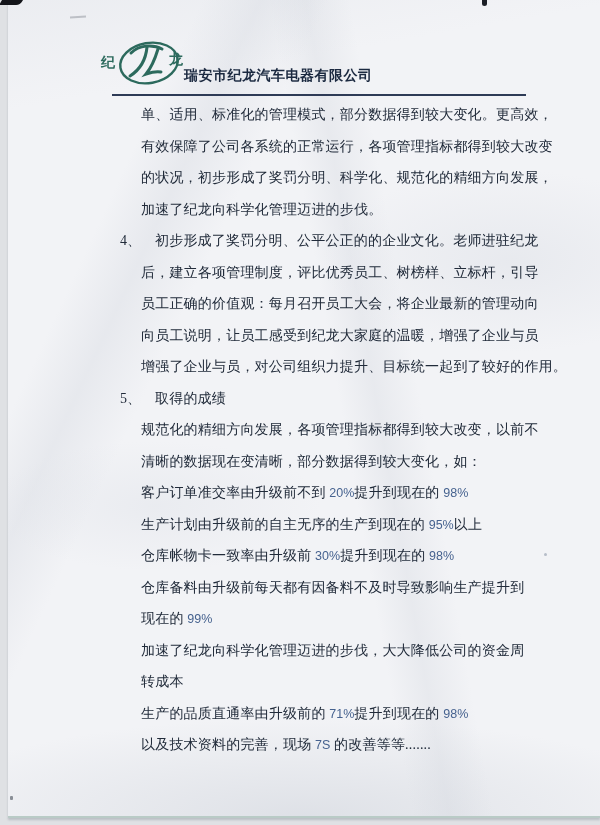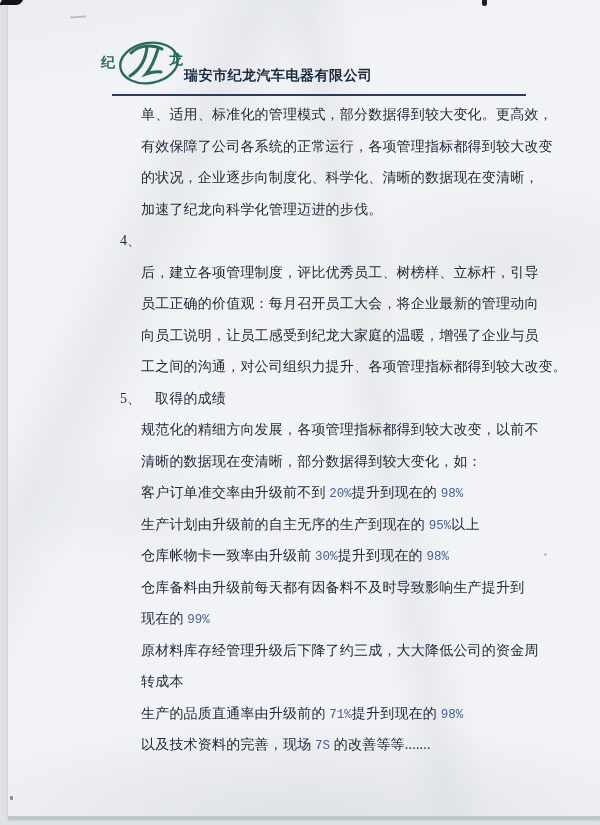--- a/index.html
+++ b/index.html
@@ -38,21 +38,21 @@
   .rule{position:absolute;left:104px;top:94px;width:414px;height:2px;background:#2e3b56;}
 
   .body-text{position:absolute;left:0;top:99px;width:600px;}
   .line{height:31.5px;line-height:31.5px;white-space:nowrap;
     font-size:14px;color:#212b3a;}
   .line .t{letter-spacing:.2px;}
   .cont{padding-left:133px;}
   .item{padding-left:147px;position:relative;}
   .num{position:absolute;left:112px;top:0;}
   .latin{
-    font-family:Liberation Mono, monospace;
+    font-family:Liberation Sans, sans-serif;
     font-size:12.5px;color:#46628f;letter-spacing:0;
   }
 </style>
 </head>
 <body>
 
 <div class="paper">
 
   <svg class="logo" viewBox="0 0 88 56" xmlns="http://www.w3.org/2000/svg">
     <text x="1" y="31" font-size="14" font-weight="bold" fill="#2c6a5d">纪</text>
@@ -67,36 +67,36 @@
     <text x="69" y="28" font-size="14" font-weight="bold" fill="#2c6a5d">龙</text>
   </svg>
 
   <div class="company-name">瑞安市纪龙汽车电器有限公司</div>
 
   <div class="rule"></div>
 
   <div class="body-text">
     <div class="line cont"><span class="t">单、适用、标准化的管理模式，部分数据得到较大变化。更高效，</span></div>
     <div class="line cont"><span class="t">有效保障了公司各系统的正常运行，各项管理指标都得到较大改变</span></div>
-    <div class="line cont"><span class="t">的状况，企业逐步向制度化、科学化、清晰的数据现在变清晰，</span></div>
+    <div class="line cont"><span class="t">的状况，初步形成了奖罚分明、科学化、规范化的精细方向发展，</span></div>
     <div class="line cont"><span class="t">加速了纪龙向科学化管理迈进的步伐。</span></div>
-    <div class="line item"><span class="num">4、</span></div>
+    <div class="line item"><span class="num">4、</span><span class="t">初步形成了奖罚分明、公平公正的的企业文化。老师进驻纪龙</span></div>
     <div class="line cont"><span class="t">后，建立各项管理制度，评比优秀员工、树榜样、立标杆，引导</span></div>
     <div class="line cont"><span class="t">员工正确的价值观：每月召开员工大会，将企业最新的管理动向</span></div>
     <div class="line cont"><span class="t">向员工说明，让员工感受到纪龙大家庭的温暖，增强了企业与员</span></div>
-    <div class="line cont"><span class="t">工之间的沟通，对公司组织力提升、各项管理指标都得到较大改变。</span></div>
+    <div class="line cont"><span class="t">增强了企业与员，对公司组织力提升、目标统一起到了较好的作用。</span></div>
     <div class="line item"><span class="num">5、</span><span class="t">取得的成绩</span></div>
     <div class="line cont"><span class="t">规范化的精细方向发展，各项管理指标都得到较大改变，以前不</span></div>
     <div class="line cont"><span class="t">清晰的数据现在变清晰，部分数据得到较大变化，如：</span></div>
     <div class="line cont"><span class="t">客户订单准交率由升级前不到 <span class="latin">20%</span>提升到现在的 <span class="latin">98%</span></span></div>
     <div class="line cont"><span class="t">生产计划由升级前的自主无序的生产到现在的 <span class="latin">95%</span>以上</span></div>
     <div class="line cont"><span class="t">仓库帐物卡一致率由升级前 <span class="latin">30%</span>提升到现在的 <span class="latin">98%</span></span></div>
     <div class="line cont"><span class="t">仓库备料由升级前每天都有因备料不及时导致影响生产提升到</span></div>
     <div class="line cont"><span class="t">现在的 <span class="latin">99%</span></span></div>
-    <div class="line cont"><span class="t">原材料库存经管理升级后下降了约三成，大大降低公司的资金周</span></div>
+    <div class="line cont"><span class="t">加速了纪龙向科学化管理迈进的步伐，大大降低公司的资金周</span></div>
     <div class="line cont"><span class="t">转成本</span></div>
     <div class="line cont"><span class="t">生产的品质直通率由升级前的 <span class="latin">71%</span>提升到现在的 <span class="latin">98%</span></span></div>
     <div class="line cont"><span class="t">以及技术资料的完善，现场 <span class="latin">7S</span> 的改善等等.......</span></div>
   </div>
 </div>
 
 <div class="artifact mark-tl"></div>
 <div class="artifact mark-tr"></div>
 <div class="artifact pencil"></div>
 <div class="artifact speck-a"></div>

